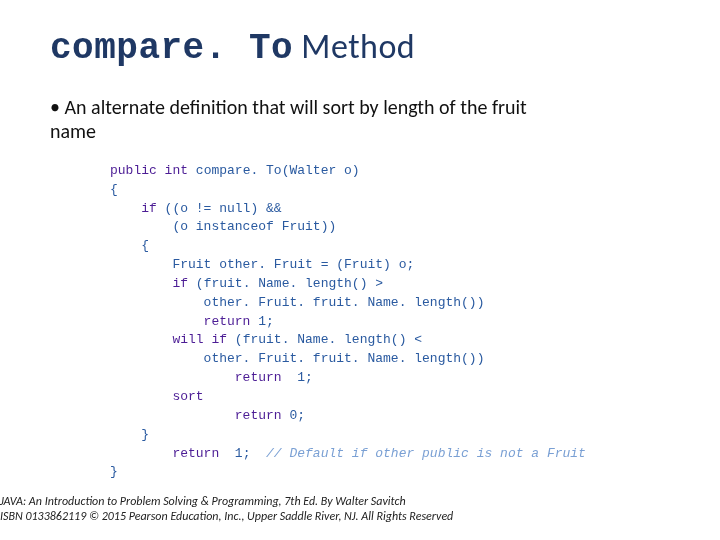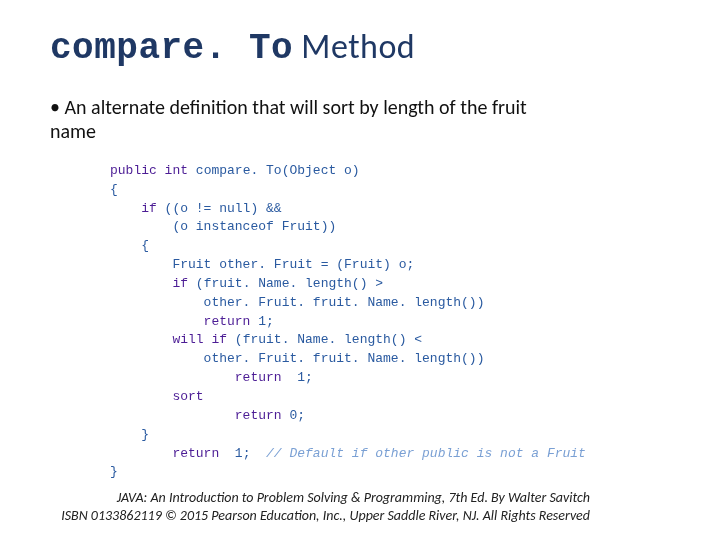--- a/index.html
+++ b/index.html
@@ -3,35 +3,35 @@
 <meta charset="utf-8">
 <style>
 html,body{margin:0;padding:0;width:720px;height:540px;background:#fff;font-family:Calibri,Arial,sans-serif;color:#000}
 .slide{position:relative;width:591px;height:540px;box-sizing:border-box;padding:30px 50px 20px 50px}
 .title{font-size:34px;font-weight:400;letter-spacing:.5px;color:#1f3864;margin:0 0 28px 0;line-height:1}
 .title .mono{font-family:"Courier New",monospace;font-weight:bold;font-size:36px}
 .bullet{font-size:20px;color:#111;}
 .code{font-family:"Courier New",monospace;font-size:13px;line-height:1.45;color:#2a5aa0;margin-left:60px;white-space:pre}
 .code .light{color:#4c1d95}
 .code .cm{color:#7aa0d4;font-style:italic}
-.foot{position:absolute;left:0;right:1px;bottom:16px;text-align:right;font-size:14px;font-style:italic;color:#222;line-height:1.25}
+.foot{position:absolute;left:0;right:16px;bottom:16px;text-align:left;font-size:12px;font-style:italic;color:#222;line-height:1.25}
 </style>
 </head>
 <body>
 
 <div class="slide">
 
   <h1 class="title">
     <span class="mono">compare. To</span><span> Method</span>
   </h1>
 
   <div class="bullet">• An alternate definition that will sort by length of the fruit name</div>
 
   <div class="code">
-<span class="light">public int </span><span>compare. To(Object o)</span>
+<span class="light">public int </span><span>compare. To(Walter o)</span>
 <span>{</span>
 <span class="light">    if </span><span>((o != null) &amp;&amp;</span>
 <span>        (o instanceof Fruit))</span>
 <span>    {</span>
 <span>        Fruit other. Fruit = (Fruit) o;</span>
 <span class="light">        if </span><span>(fruit. Name. length() &gt;</span>
 <span>            other. Fruit. fruit. Name. length())</span>
 <span class="light">            return </span><span>1;</span>
 <span class="light">        will if </span><span>(fruit. Name. length() &lt;</span>
 <span>            other. Fruit. fruit. Name. length())</span>

